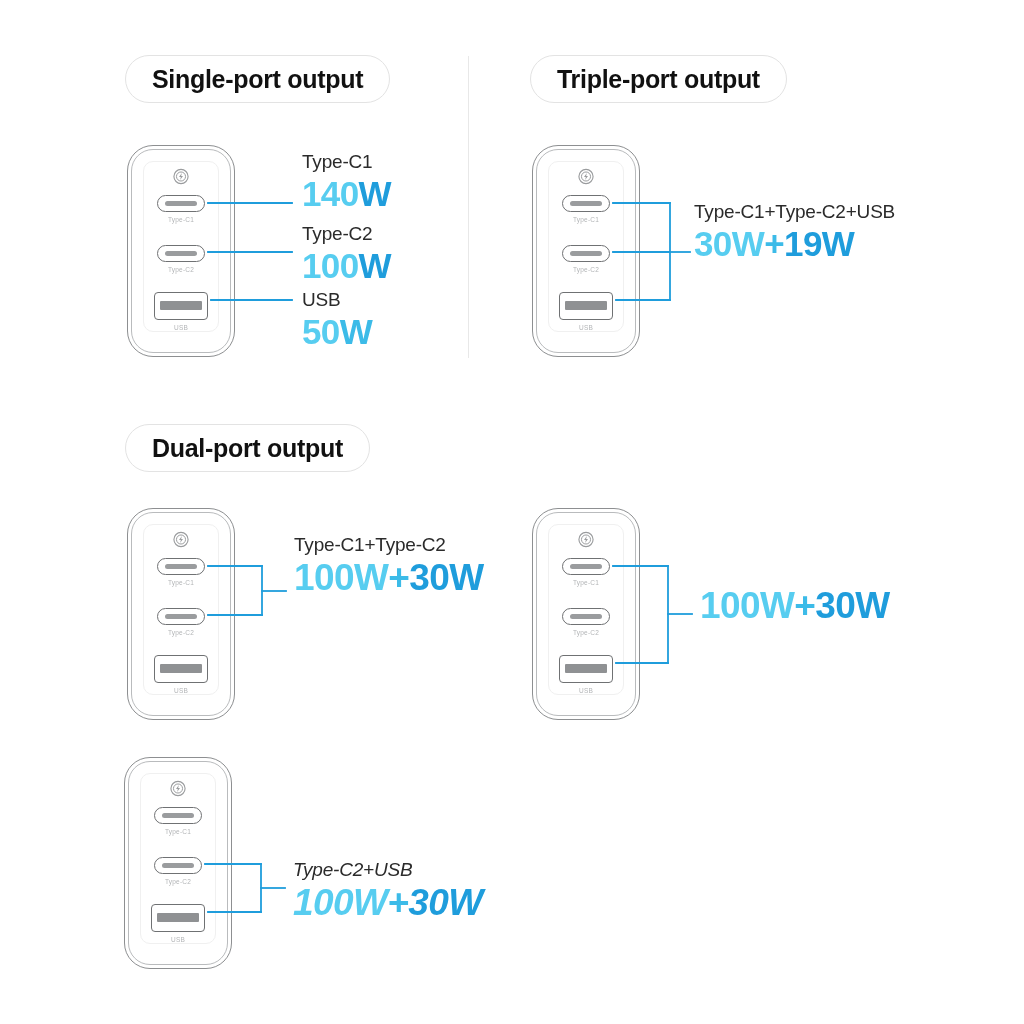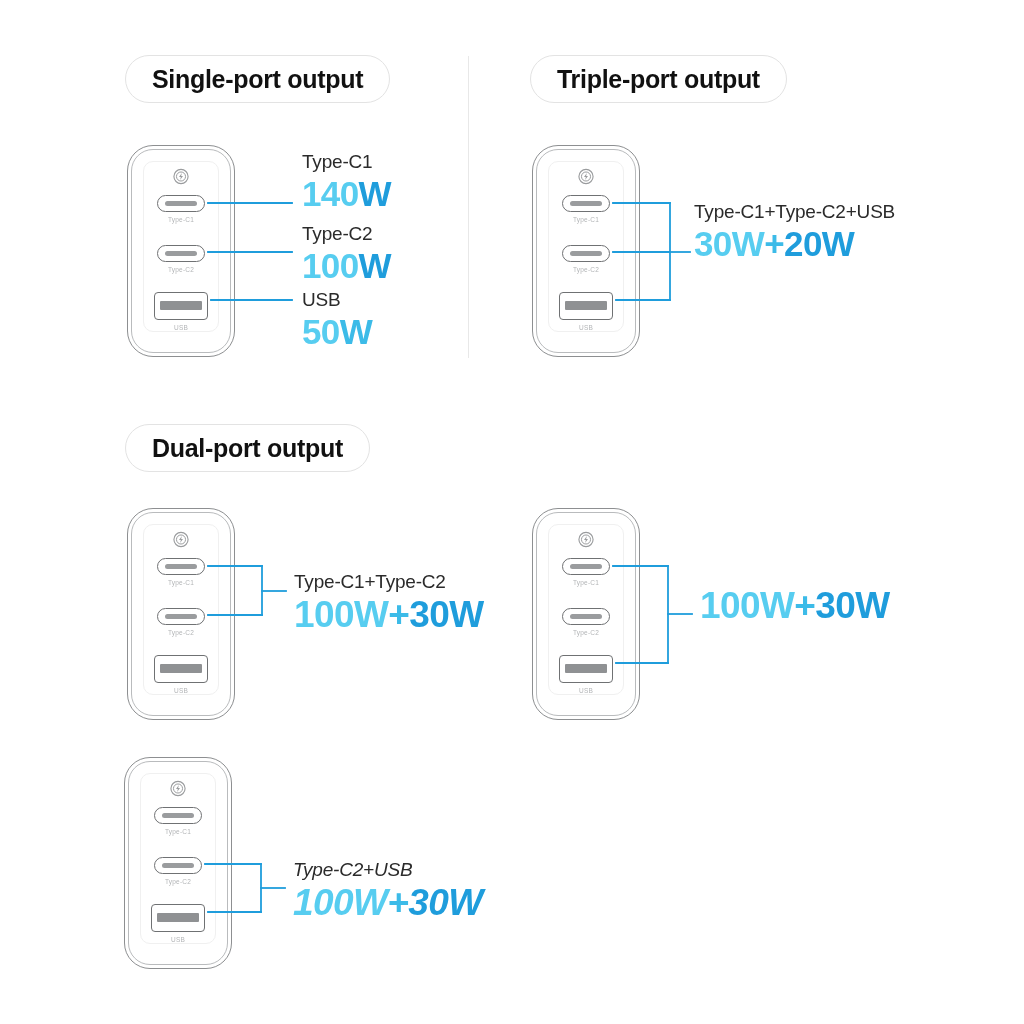--- a/index.html
+++ b/index.html
@@ -357,25 +357,25 @@
   <div class="callout" style="left:302px; top:288px;">
     <div class="ctitle">USB</div>
     <div class="cvalue">
       <span class="v-light">50</span><span class="v-mid">W</span>
     </div>
   </div>
 
   <div class="callout" style="left:694px; top:200px;">
     <div class="ctitle">Type-C1+Type-C2+USB</div>
     <div class="cvalue">
-      <span class="v-light">30</span><span class="v-light">W</span><span class="v-mid">+</span><span class="v-dark">20</span><span class="v-dark">W</span>
-    </div>
-  </div>
-
-  <div class="callout" style="left:294px; top:570px;">
+      <span class="v-light">30</span><span class="v-light">W</span><span class="v-mid">+</span><span class="v-dark">19</span><span class="v-dark">W</span>
+    </div>
+  </div>
+
+  <div class="callout" style="left:294px; top:533px;">
     <div class="ctitle">Type-C1+Type-C2</div>
     <div class="cvalue big">
       <span class="v-light">100</span><span class="v-light">W</span><span class="v-mid">+</span><span class="v-dark">30</span><span class="v-dark">W</span>
     </div>
   </div>
 
   <div class="callout" style="left:700px; top:585px;">
     <div class="cvalue big">
       <span class="v-light">100</span><span class="v-light">W</span><span class="v-mid">+</span><span class="v-dark">30</span><span class="v-dark">W</span>
     </div>

